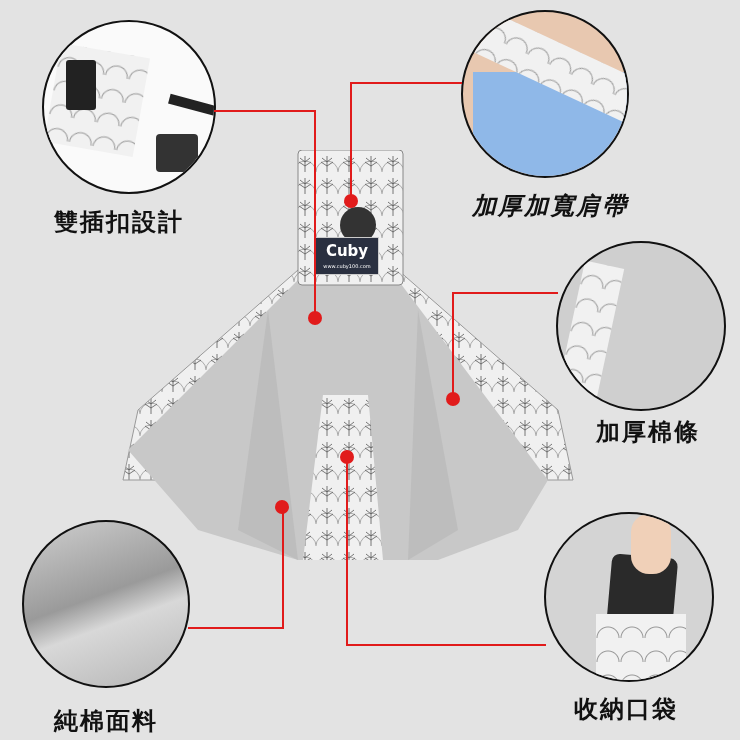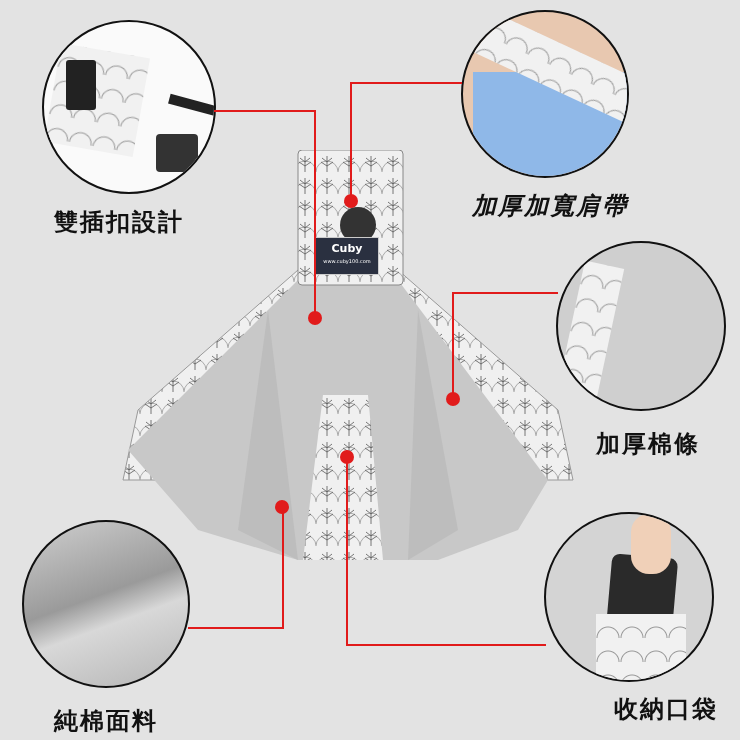--- a/index.html
+++ b/index.html
@@ -35,21 +35,21 @@
 
     <path d="M205 245 L250 245 L265 410 L185 410 Z" fill="url(#trees)"></path>
 
     <rect x="180" y="0" width="105" height="135" rx="4" fill="url(#trees)" stroke="#888"></rect>
 
     <circle cx="240" cy="75" r="18" fill="#333"></circle>
   </svg>
 </div>
 
 <div style="position:absolute;left:315px;top:237px;width:62px;height:36px;background:#2a3040;border:1px solid #ccc;color:#fff;text-align:center;">
-  <div style="font-size:11px;font-weight:bold;margin-top:4px;">Cuby</div>
+  <div style="font-size:15px;font-weight:bold;margin-top:4px;">Cuby</div>
   <div style="font-size:5px;margin-top:3px;">www.cuby100.com</div>
 </div>
 
 <div class="circle" style="left:42px;top:20px;width:174px;height:174px;background:#fafafa;">
   <div class="pattern" style="position:absolute;left:8px;top:28px;width:90px;height:100px;transform:rotate(10deg);"></div>
   <div style="position:absolute;left:22px;top:38px;width:30px;height:50px;background:#222;border-radius:3px;"></div>
   <div style="position:absolute;left:112px;top:112px;width:42px;height:38px;background:#333;border-radius:4px;"></div>
   <div style="position:absolute;left:124px;top:82px;width:80px;height:10px;background:#222;transform:rotate(15deg);"></div>
 </div>
 <div class="label" style="left:54px;top:206px;">雙插扣設計</div>
@@ -62,32 +62,32 @@
   <div class="pattern" style="position:absolute;left:-10px;top:30px;width:200px;height:45px;transform:rotate(25deg);"></div>
 </div>
 <div class="label" style="left:472px;top:190px;font-style:italic;">加厚加寬肩帶</div>
 <div class="line" style="left:350px;top:82px;width:112px;height:2px;"></div>
 <div class="line" style="left:350px;top:82px;width:2px;height:118px;"></div>
 <div class="dot" style="left:344px;top:194px;"></div>
 
 <div class="circle" style="left:556px;top:241px;width:170px;height:170px;background:#cfcfcf;">
   <div class="pattern" style="position:absolute;left:10px;top:20px;width:40px;height:160px;transform:rotate(12deg);"></div>
 </div>
-<div class="label" style="left:596px;top:428px;text-align:right;">加厚棉條</div>
+<div class="label" style="left:596px;top:416px;text-align:right;">加厚棉條</div>
 <div class="line" style="left:452px;top:292px;width:106px;height:2px;"></div>
 <div class="line" style="left:452px;top:292px;width:2px;height:106px;"></div>
 <div class="dot" style="left:446px;top:392px;"></div>
 
 <div class="circle" style="left:22px;top:520px;width:168px;height:168px;background:linear-gradient(160deg,#cfcfcf,#9a9a9a 45%,#d8d8d8 60%,#b5b5b5);"></div>
 <div class="label" style="left:54px;top:705px;">純棉面料</div>
 <div class="line" style="left:188px;top:627px;width:96px;height:2px;"></div>
 <div class="line" style="left:282px;top:506px;width:2px;height:123px;"></div>
 <div class="dot" style="left:275px;top:500px;"></div>
 
 <div class="circle" style="left:544px;top:512px;width:170px;height:170px;background:#d4d4d4;">
   <div style="position:absolute;left:62px;top:42px;width:66px;height:100px;background:#2a2a2a;border-radius:8px;transform:rotate(5deg);"></div>
   <div class="pattern" style="position:absolute;left:50px;top:100px;width:90px;height:80px;"></div>
   <div style="position:absolute;left:85px;top:0;width:40px;height:60px;background:#f0d0b8;border-radius:18px;"></div>
 </div>
-<div class="label" style="left:574px;top:693px;margin-left:40px;">收納口袋</div>
+<div class="label" style="left:574px;top:693px;">收納口袋</div>
 <div class="line" style="left:346px;top:644px;width:200px;height:2px;"></div>
 <div class="line" style="left:346px;top:456px;width:2px;height:190px;"></div>
 <div class="dot" style="left:340px;top:450px;"></div>
 
 </body></html>

